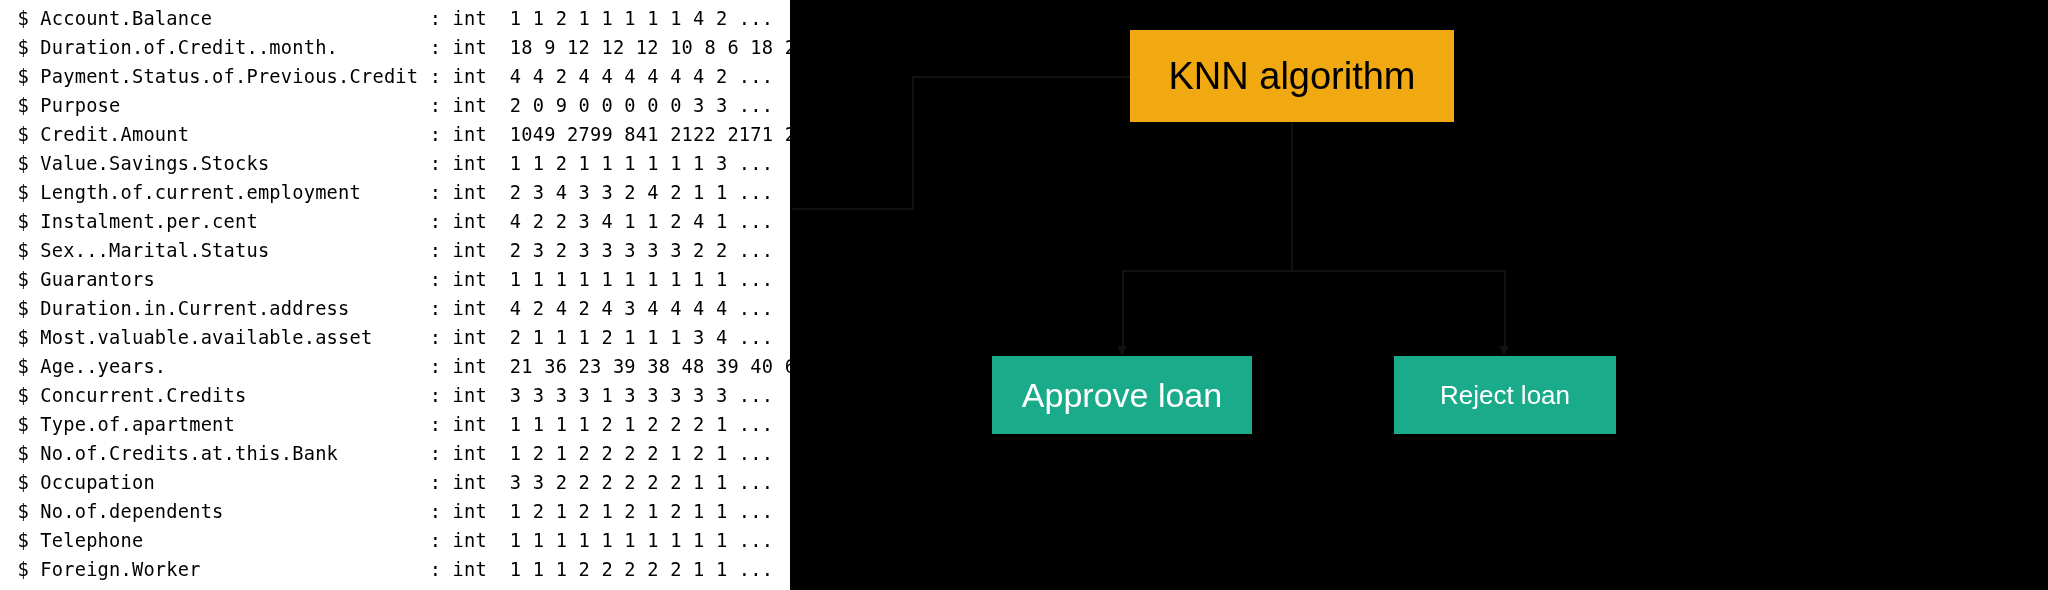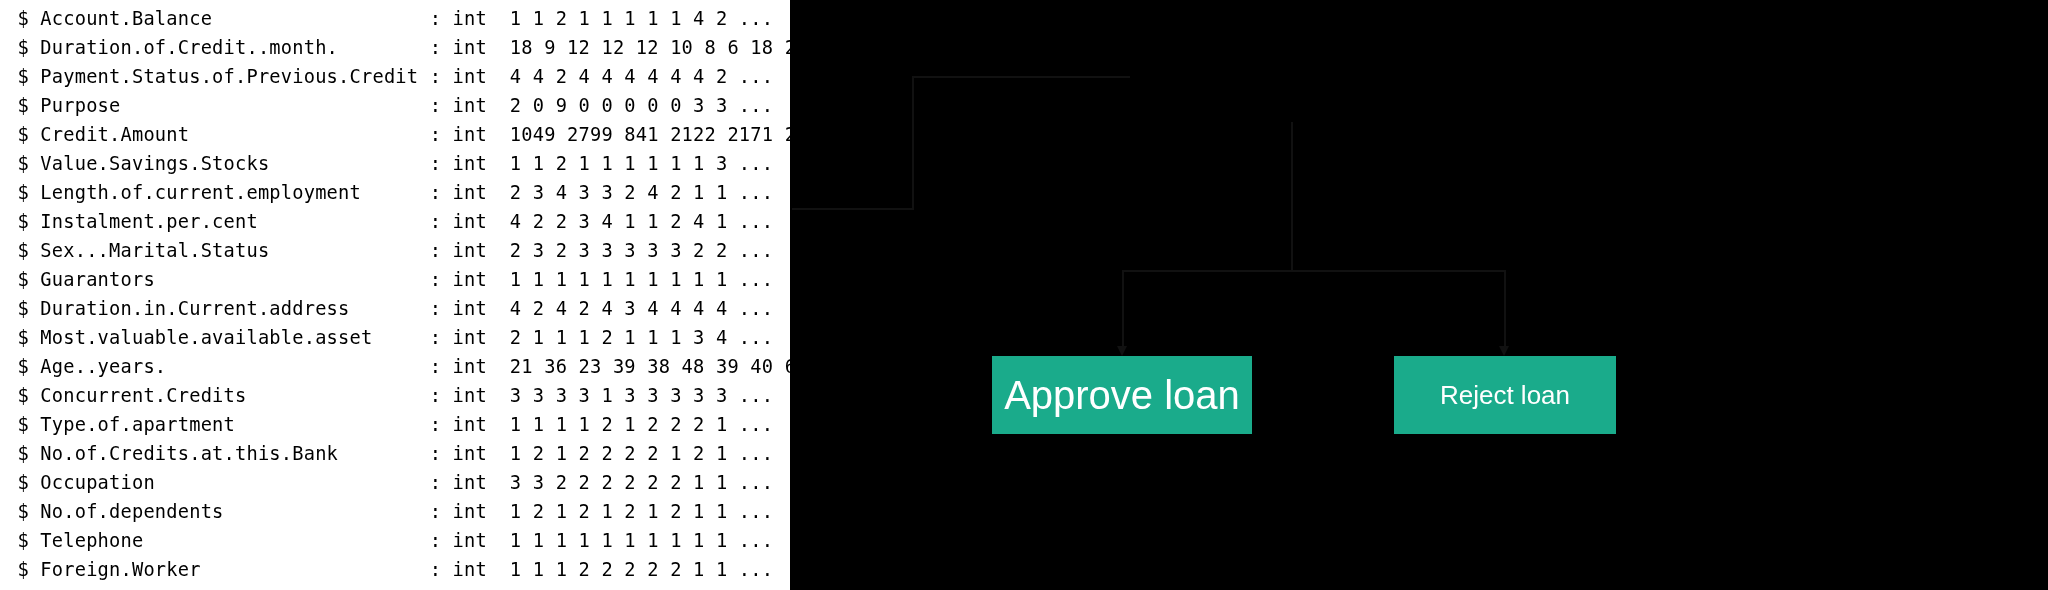--- a/index.html
+++ b/index.html
@@ -46,21 +46,21 @@
     left: 1130px; top: 30px;
     width: 324px; height: 92px;
     background: #f0a910;
     font-size: 38px;
   }
   .box.approve {
     left: 992px; top: 356px;
     width: 260px; height: 78px;
     background: #1aab8b;
     color: #fff;
-    font-size: 40px;
+    font-size: 34px;
   }
   .box.reject {
     left: 1394px; top: 356px;
     width: 222px; height: 78px;
     background: #1aab8b;
     color: #fff;
     font-size: 26px;
   }
 
   
@@ -101,20 +101,23 @@
  $ Most.valuable.available.asset     : int  2 1 1 1 2 1 1 1 3 4 ...
  $ Age..years.                       : int  21 36 23 39 38 48 39 40 65 23
  $ Concurrent.Credits                : int  3 3 3 3 1 3 3 3 3 3 ...
  $ Type.of.apartment                 : int  1 1 1 1 2 1 2 2 2 1 ...
  $ No.of.Credits.at.this.Bank        : int  1 2 1 2 2 2 2 1 2 1 ...
  $ Occupation                        : int  3 3 2 2 2 2 2 2 1 1 ...
  $ No.of.dependents                  : int  1 2 1 2 1 2 1 2 1 1 ...
  $ Telephone                         : int  1 1 1 1 1 1 1 1 1 1 ...
  $ Foreign.Worker                    : int  1 1 1 2 2 2 2 2 1 1 ...</div>
 
+  <div class="box knn">
+    <span>KNN algorithm</span>
+  </div>
 
   <div class="box approve">
     <span>Approve loan</span>
   </div>
 
   <div class="box reject">
     <span>Reject loan</span>
   </div>
 
   <div class="line" style="left:792px; top:208px; width:122px;"></div>

